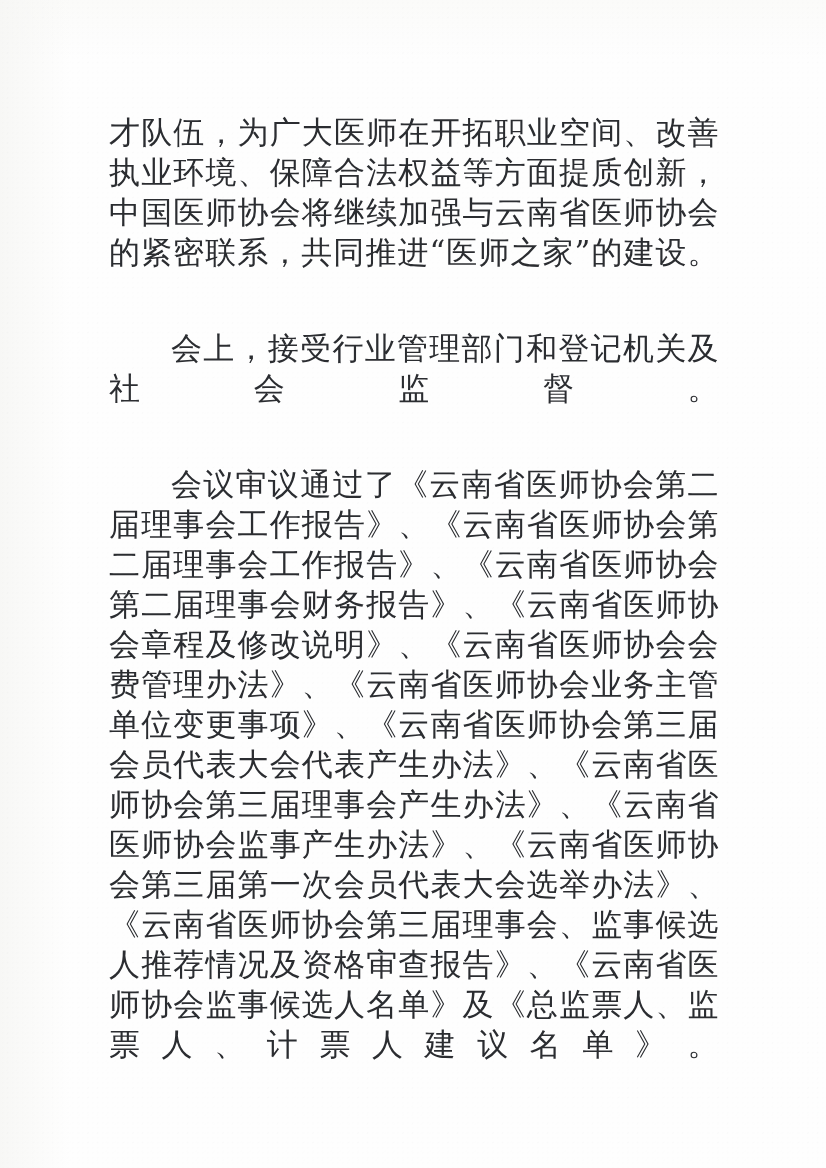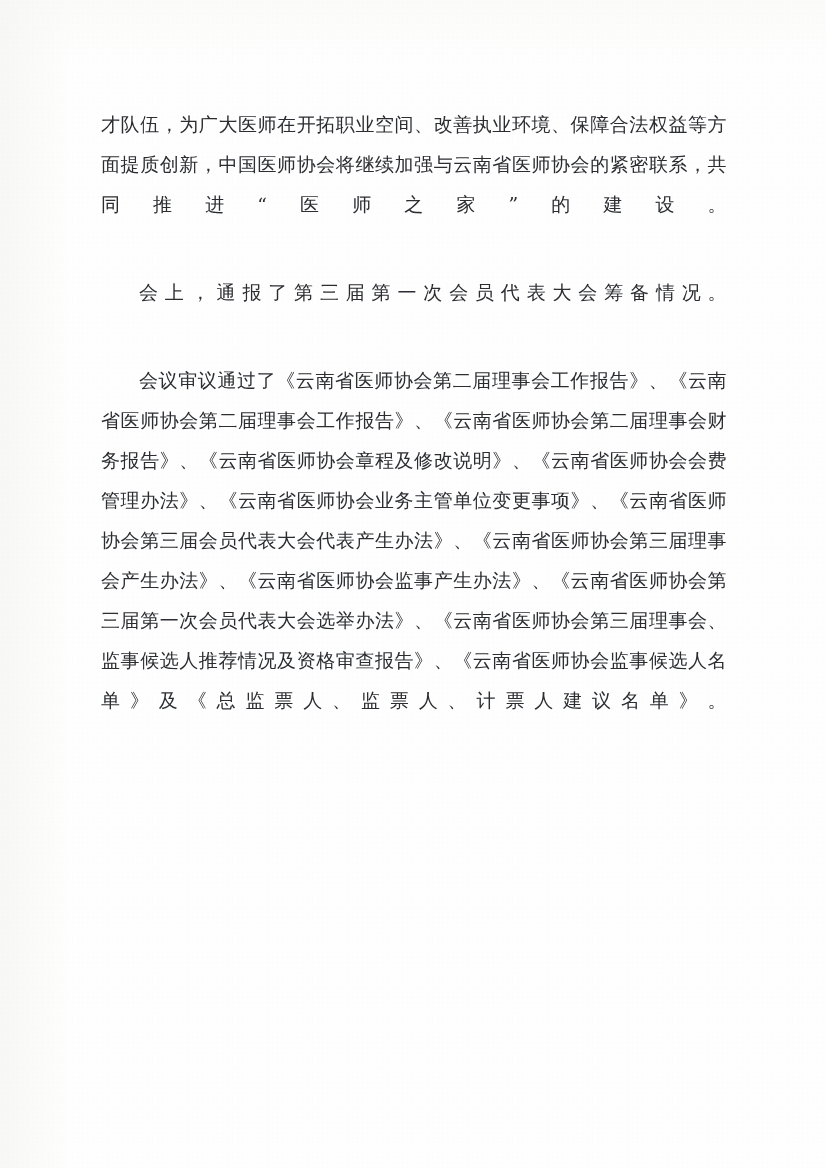--- a/index.html
+++ b/index.html
@@ -26,23 +26,23 @@
   }
 
   .doc-body {
     position: absolute;
     left: 93px;
     top: 96px;
     width: 642px;
   }
 
   .para {
-    margin: 8px;
+    margin: 16px;
     padding: 0;
-    font-size: 19px;
+    font-size: 31px;
     line-height: 40px;
     color: #2b2d31;
     text-align: justify;
     text-justify: inter-character;
     text-indent: 2em;
     letter-spacing: 0.4px;
     font-weight: 400;
     -webkit-font-smoothing: antialiased;
   }
 
@@ -72,19 +72,19 @@
 </style>
 </head>
 <body>
 
 <div class="page">
   <div class="doc-body">
 
     <p class="para continuation">才队伍，为广大医师在开拓职业空间、改善执业环境、保障合法权益等方面提质创新，中国医师协会将继续加强与云南省医师协会的紧密联系，共同推进“医师之家”的建设。</p>
 
 
-    <p class="para">会上，通报了第三届第一次会员代表大会筹备情况。</p>
+    <p class="para">会上，接受行业管理部门和登记机关及社会监督。</p>
 
     <p class="para">会议审议通过了《云南省医师协会第二届理事会工作报告》、《云南省医师协会第二届理事会工作报告》、《云南省医师协会第二届理事会财务报告》、《云南省医师协会章程及修改说明》、《云南省医师协会会费管理办法》、《云南省医师协会业务主管单位变更事项》、《云南省医师协会第三届会员代表大会代表产生办法》、《云南省医师协会第三届理事会产生办法》、《云南省医师协会监事产生办法》、《云南省医师协会第三届第一次会员代表大会选举办法》、《云南省医师协会第三届理事会、监事候选人推荐情况及资格审查报告》、《云南省医师协会监事候选人名单》及《总监票人、监票人、计票人建议名单》。</p>
 
   </div>
   <div class="grain"></div>
 </div>
 
 </body></html>

